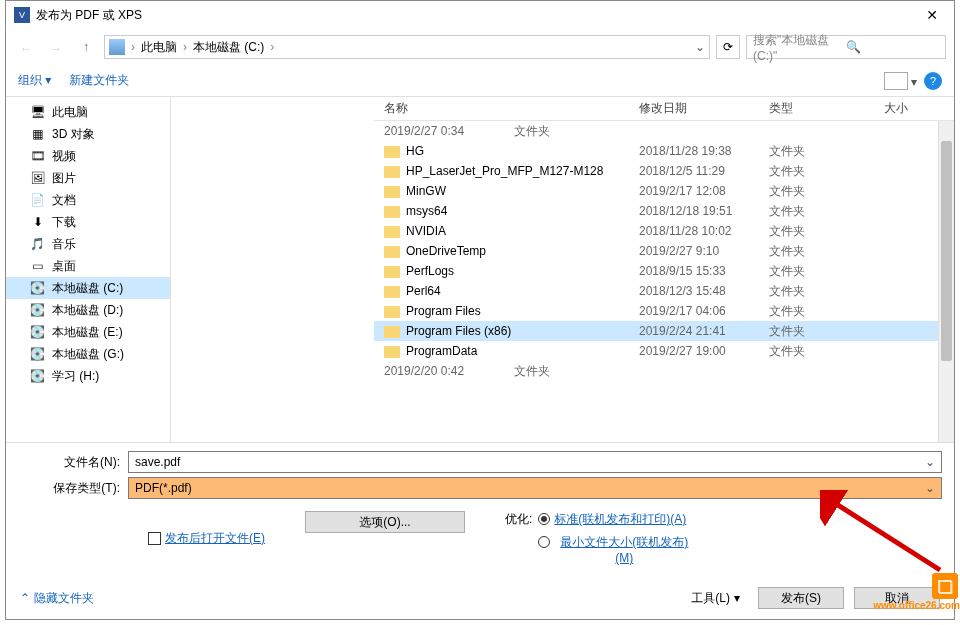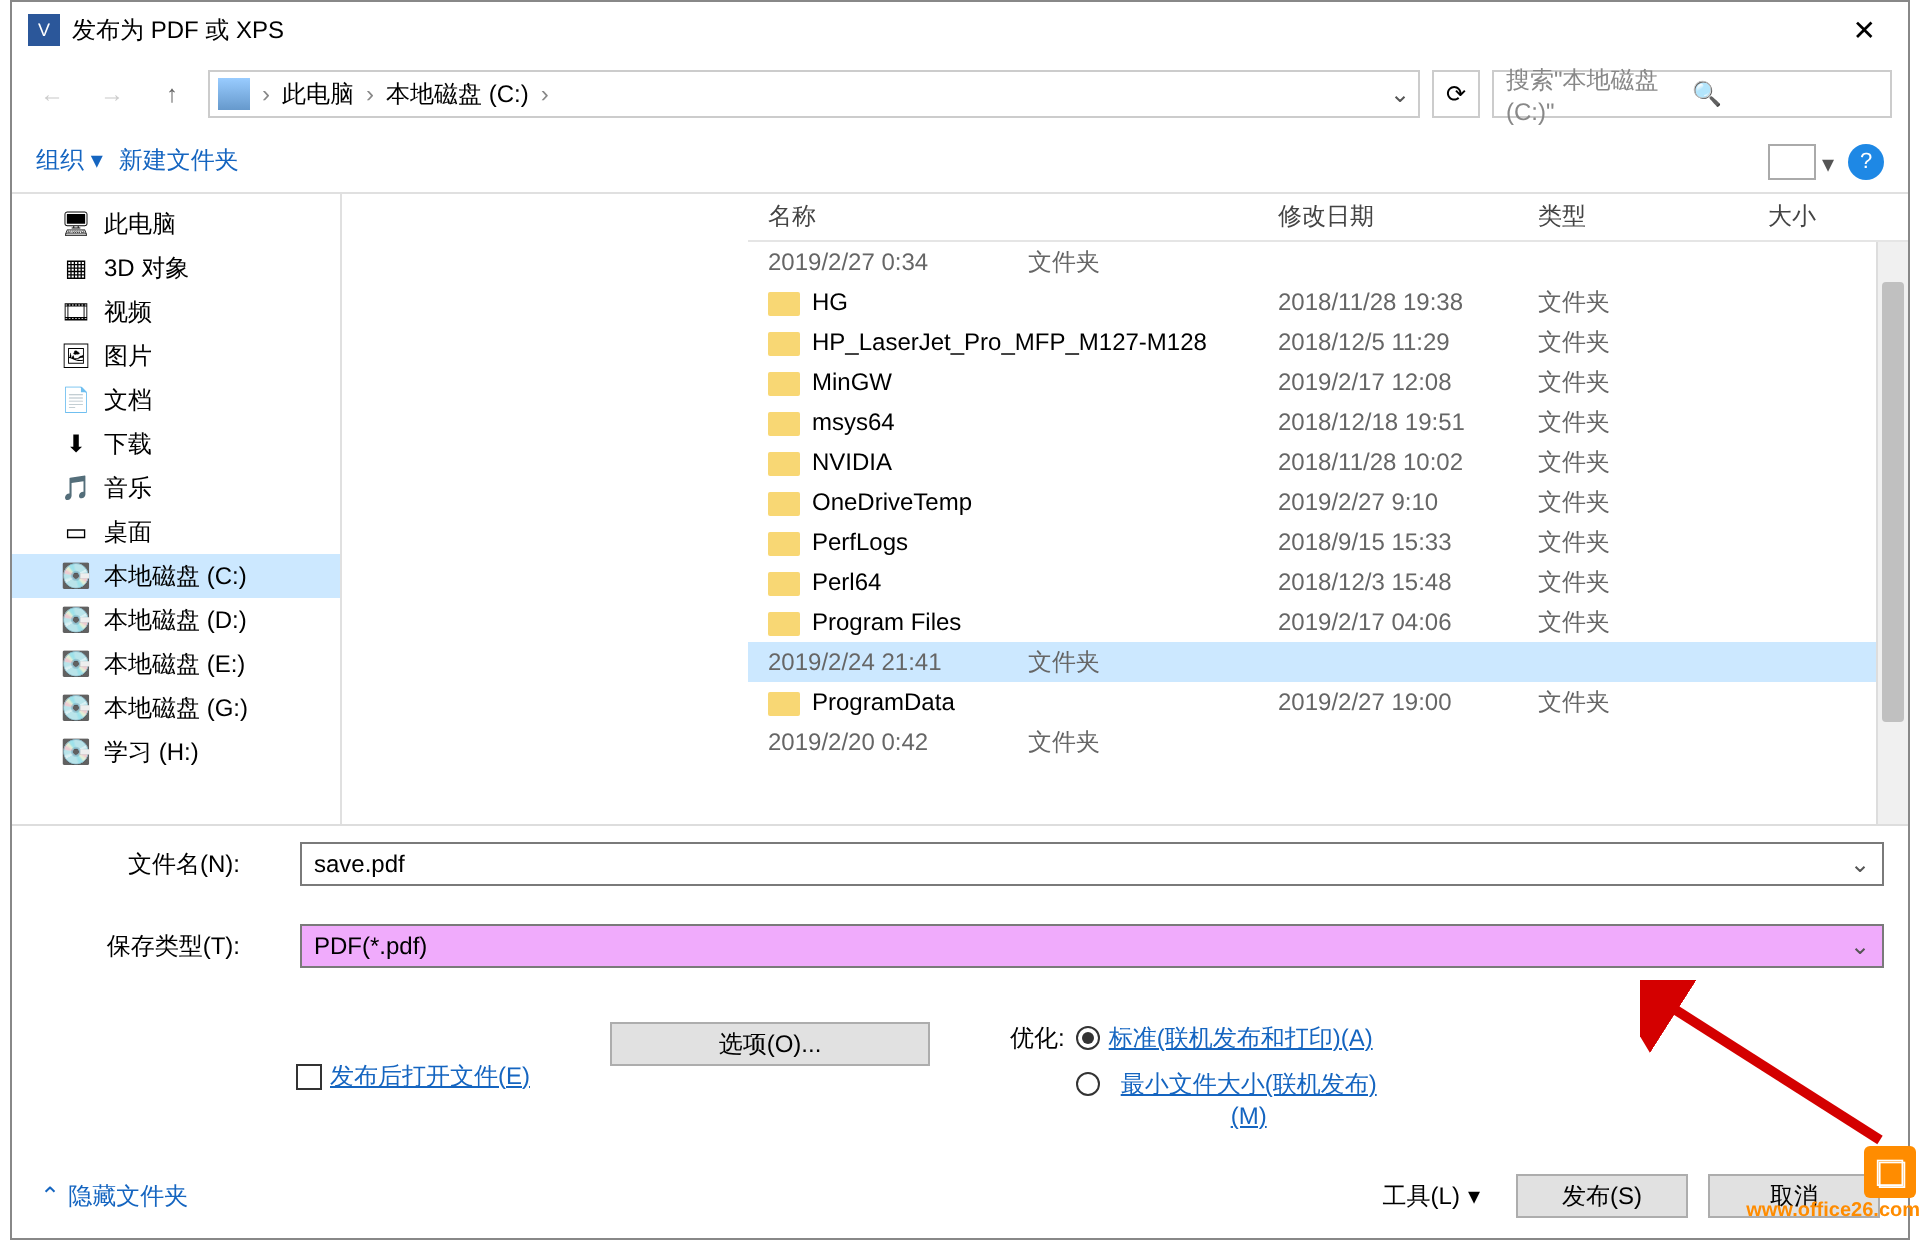--- a/index.html
+++ b/index.html
@@ -12,21 +12,21 @@
     .navbar { height: 36px; display: flex; align-items: center; padding: 0 8px; gap: 6px; }
     .nav-btn { width: 24px; height: 24px; display: flex; align-items: center; justify-content: center; color: #666; }
     .nav-btn.disabled { color: #ccc; }
     .breadcrumb { flex: 1; height: 24px; border: 1px solid #ccc; display: flex; align-items: center; padding: 0 4px; gap: 2px; background: #fff; }
     .breadcrumb .pc-icon { width: 16px; height: 16px; background: linear-gradient(#9cf, #69c); margin-right: 4px; }
     .crumb { padding: 0 4px; }
     .crumb-sep { color: #888; }
     .refresh { width: 24px; height: 24px; border: 1px solid #ccc; display: flex; align-items: center; justify-content: center; }
     .search { width: 200px; height: 24px; border: 1px solid #ccc; display: flex; align-items: center; padding: 0 6px; color: #888; }
     .search span { flex: 1; }
-    .toolbar { height: 32px; display: flex; align-items: center; padding: 0 12px; gap: 8px; border-bottom: 1px solid #e0e0e0; }
+    .toolbar { height: 32px; display: flex; align-items: center; padding: 0 12px; gap: 18px; border-bottom: 1px solid #e0e0e0; }
     .toolbar-item { color: #1565c0; cursor: pointer; }
     .toolbar-right { margin-left: auto; display: flex; gap: 16px; align-items: center; }
     .view-btn { width: 24px; height: 18px; border: 1px solid #aaa; position: relative; }
     .help-btn { width: 18px; height: 18px; border-radius: 50%; background: #1e88e5; color: #fff; display: flex; align-items: center; justify-content: center; font-size: 11px; }
     .body { flex: 1; display: flex; min-height: 0; }
     .sidebar { width: 165px; border-right: 1px solid #e0e0e0; overflow-y: auto; padding: 4px 0; }
     .side-item { height: 22px; display: flex; align-items: center; padding: 0 8px 0 24px; gap: 6px; cursor: pointer; }
     .side-item.selected { background: #cce8ff; }
     .side-item .ico { width: 16px; height: 16px; display: flex; align-items: center; justify-content: center; font-size: 12px; }
     .filelist { flex: 1; display: flex; flex-direction: column; position: relative; align-items: flex-end; }
@@ -38,21 +38,21 @@
     .col-size { width: 80px; }
     .rows { flex: 1; overflow-y: auto; }
     .row { display: flex; height: 20px; align-items: center; }
     .row.selected { background: #cce8ff; }
     .row .cell { padding: 0 10px; white-space: nowrap; overflow: hidden; text-overflow: ellipsis; }
     .folder-ico { width: 16px; height: 12px; background: #f8d774; border-radius: 1px; display: inline-block; margin-right: 6px; vertical-align: middle; }
     .row .col-date, .row .col-type, .row .col-size { color: #666; }
     .scrollbar-v { position: absolute; right: 0; top: 24px; bottom: 0; width: 16px; background: #f0f0f0; border-left: 1px solid #ddd; }
     .scrollbar-thumb { position: absolute; left: 2px; right: 2px; top: 20px; height: 220px; background: #c0c0c0; border-radius: 2px; }
     .bottom { border-top: 1px solid #ddd; padding: 8px 12px; }
-    .form-row { display: flex; align-items: center; margin-bottom: 19px; gap: 22px; }
+    .form-row { display: flex; align-items: center; margin-bottom: 4px; }
     .form-label { width: 110px; text-align: right; padding-right: 8px; }
     .form-input { flex: 1; height: 22px; border: 1px solid #7a7a7a; padding: 0 6px; display: flex; align-items: center; background: #fff; }
     .form-input .arrow { margin-left: auto; color: #555; }
     .midopts { display: flex; padding: 8px 0 4px 130px; gap: 40px; }
     .checkbox { display: flex; align-items: center; gap: 4px; }
     .checkbox .box { width: 13px; height: 13px; border: 1px solid #333; }
     .link { color: #1565c0; text-decoration: underline; cursor: pointer; }
     .optcol { display: flex; flex-direction: column; gap: 6px; }
     .radio { display: flex; gap: 4px; align-items: flex-start; }
     .radio .dot { width: 12px; height: 12px; border: 1px solid #333; border-radius: 50%; margin-top: 2px; display: flex; align-items: center; justify-content: center; }
@@ -225,20 +225,21 @@
             <div class="cell col-type">文件夹</div>
             <div class="cell col-size"></div>
           </div>
           <div class="row">
             <div class="cell col-name"><span class="folder-ico"></span>Program Files</div>
             <div class="cell col-date">2019/2/17 04:06</div>
             <div class="cell col-type">文件夹</div>
             <div class="cell col-size"></div>
           </div>
           <div class="row selected">
+            <div class="cell col-name"><span class="folder-ico"></span>Program Files (x86)</div>
             <div class="cell col-date">2019/2/24 21:41</div>
             <div class="cell col-type">文件夹</div>
             <div class="cell col-size"></div>
           </div>
           <div class="row">
             <div class="cell col-name"><span class="folder-ico"></span>ProgramData</div>
             <div class="cell col-date">2019/2/27 19:00</div>
             <div class="cell col-type">文件夹</div>
             <div class="cell col-size"></div>
           </div>
@@ -257,21 +258,21 @@
   <div class="bottom">
     <div class="form-row">
       <div class="form-label">文件名(N):</div>
       <div class="form-input">
         <span>save.pdf</span>
         <span class="arrow">⌄</span>
       </div>
     </div>
     <div class="form-row">
       <div class="form-label">保存类型(T):</div>
-      <div class="form-input" style="background:#f0abfc">
+      <div class="form-input" style="background:#fdba74">
         <span>PDF(*.pdf)</span>
         <span class="arrow">⌄</span>
       </div>
     </div>
     <div class="midopts">
       <div class="checkbox">
         <span class="box"></span>
         <span class="link">发布后打开文件(E)</span>
       </div>
       <div>

